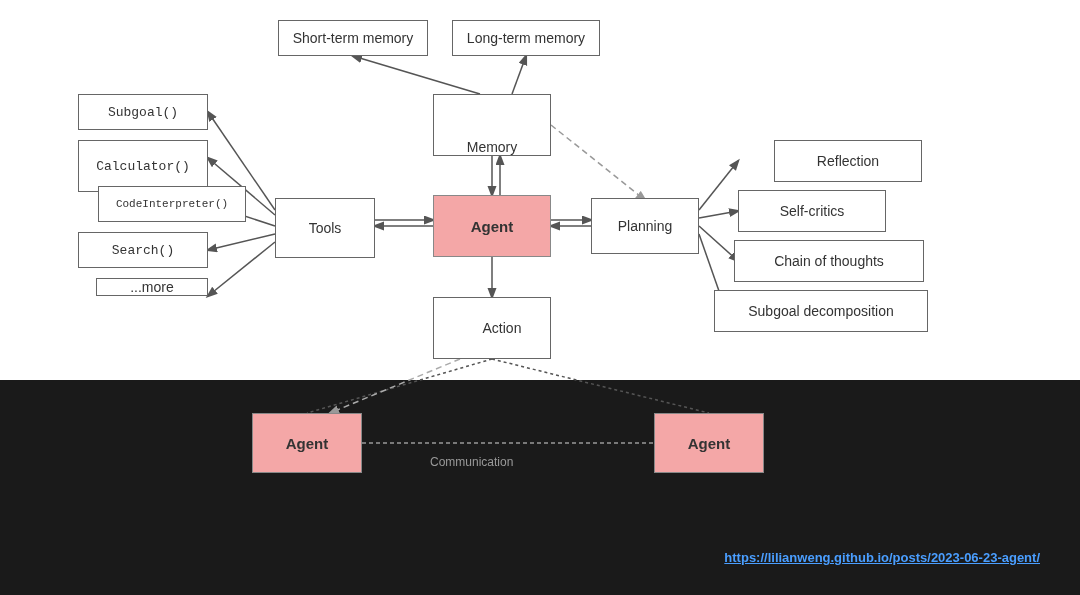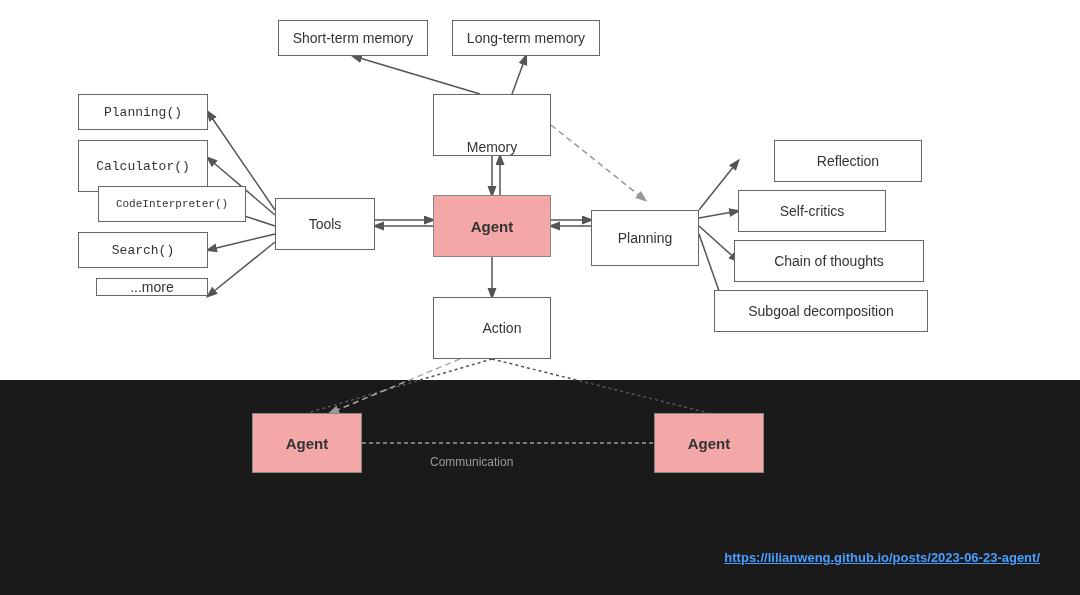--- a/index.html
+++ b/index.html
@@ -157,34 +157,34 @@
 </div>
 
 <div class="box" style="left:433px;top:94px;width:118px;height:62px;align-items:flex-end;">
   <span>Memory</span>
 </div>
 
 <div class="box box-pink" style="left:433px;top:195px;width:118px;height:62px;">
   <span>Agent</span>
 </div>
 
-<div class="box" style="left:275px;top:198px;width:100px;height:52px;">
+<div class="box" style="left:275px;top:198px;width:100px;height:60px;">
   <span>Tools</span>
 </div>
 
-<div class="box" style="left:591px;top:198px;width:108px;height:56px;margin-top:12px;">
+<div class="box" style="left:591px;top:198px;width:108px;height:56px;">
   <span>Planning</span>
 </div>
 
 <div class="box" style="left:433px;top:297px;width:118px;height:62px;padding-left:20px;">
   <span>Action</span>
 </div>
 
 <div class="box box-mono" style="left:78px;top:94px;width:130px;height:36px;">
-  <span>Planning()</span>
+  <span>Subgoal()</span>
 </div>
 
 <div class="box box-mono" style="left:78px;top:140px;width:130px;height:52px;">
   <span>Calculator()</span>
 </div>
 
 <div class="box box-mono" style="left:60px;top:186px;width:148px;height:36px;font-size:11px;margin-left:38px;">
   <span>CodeInterpreter()</span>
 </div>
 

